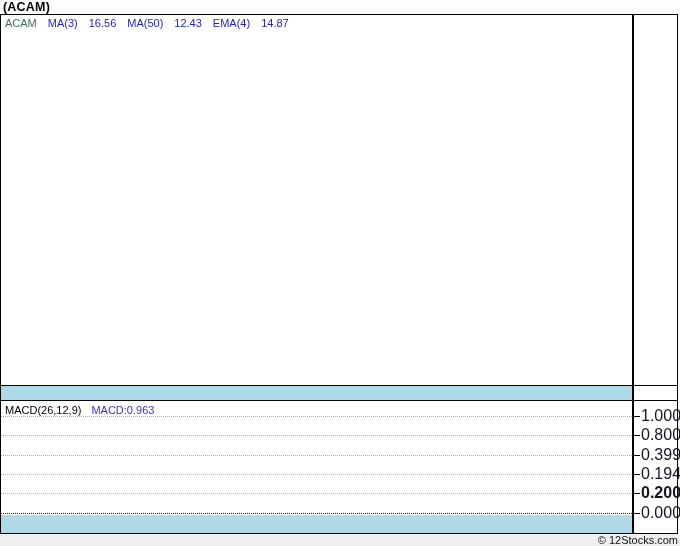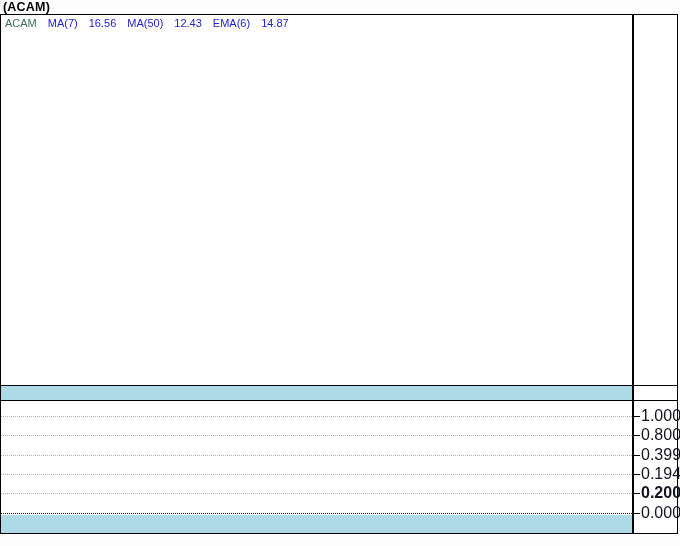--- a/index.html
+++ b/index.html
@@ -59,32 +59,36 @@
 <body>
 
 <div id="wrap">
 
   <div id="page-title">(ACAM)</div>
 
   <div id="chart">
 
     <div class="legend">
       <span class="ticker">ACAM</span>
-      <span class="ma">MA(7)</span>
+      <span class="ma">MA(3)</span>
       <span class="ma">16.56</span>
       <span class="ma">MA(50)</span>
       <span class="ma">12.43</span>
-      <span class="ma">EMA(6)</span>
+      <span class="ma">EMA(4)</span>
       <span class="ma">14.87</span>
     </div>
 
     <div class="band1">
       <div class="fill"></div>
     </div>
 
+    <div class="macd-row">
+      <span class="name">MACD(26,12,9)</span>
+      <span class="val">MACD:0.963</span>
+    </div>
 
     <div class="grid g1"></div>
     <div class="grid g2"></div>
     <div class="grid g3"></div>
     <div class="grid g4"></div>
     <div class="grid g5"></div>
     <div class="grid g6 zero"></div>
 
     <div class="band2"></div>
 
@@ -97,14 +101,17 @@
     <div class="tick t6"></div>
     <div class="ylab y1">1.000</div>
     <div class="ylab y2">0.800</div>
     <div class="ylab y3">0.399</div>
     <div class="ylab y4">0.194</div>
     <div class="ylab y5">0.200</div>
     <div class="ylab y6">0.000</div>
 
   </div>
 
+  <div id="footer">
+    <span>© 12Stocks.com</span>
+  </div>
 
 </div>
 
 </body></html>

